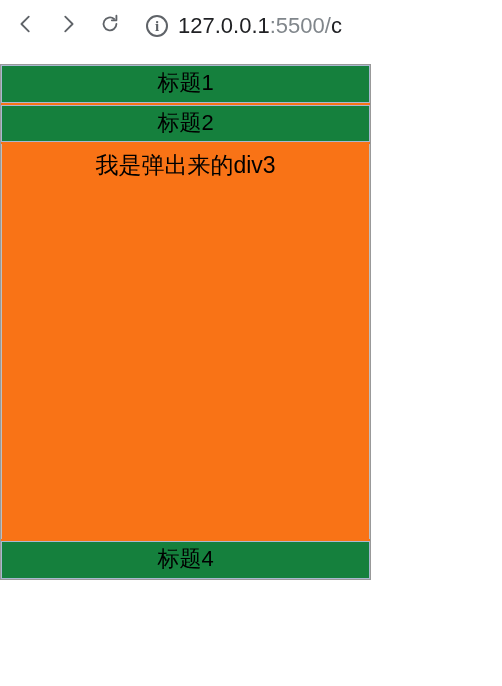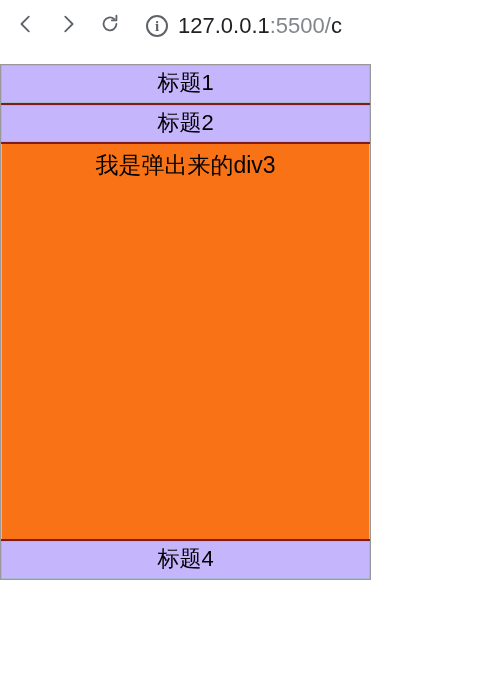--- a/index.html
+++ b/index.html
@@ -71,28 +71,28 @@
       color: #80868b;
     }
     .content {
       margin-top: 12px;
     }
     .accordion {
       width: 371px;
       border: 1px solid #999;
     }
     .accordion-item {
-      border-top: 2px solid #7f1d1d;
+      border-top: 2px solid #f97316;
     }
     .accordion-item:first-child {
       border-top: none;
     }
     .accordion-header {
       border: 1px solid #a9b8d1;
-      background: #c4b5fd;
+      background: #15803d;
       text-align: center;
       font-size: 22px;
       color: #000;
       padding: 3px 0 4px 0;
       cursor: pointer;
       line-height: 1.3;
     }
     .accordion-panel {
       background: #f97316;
       border-left: 1px solid #bfbfbf;

